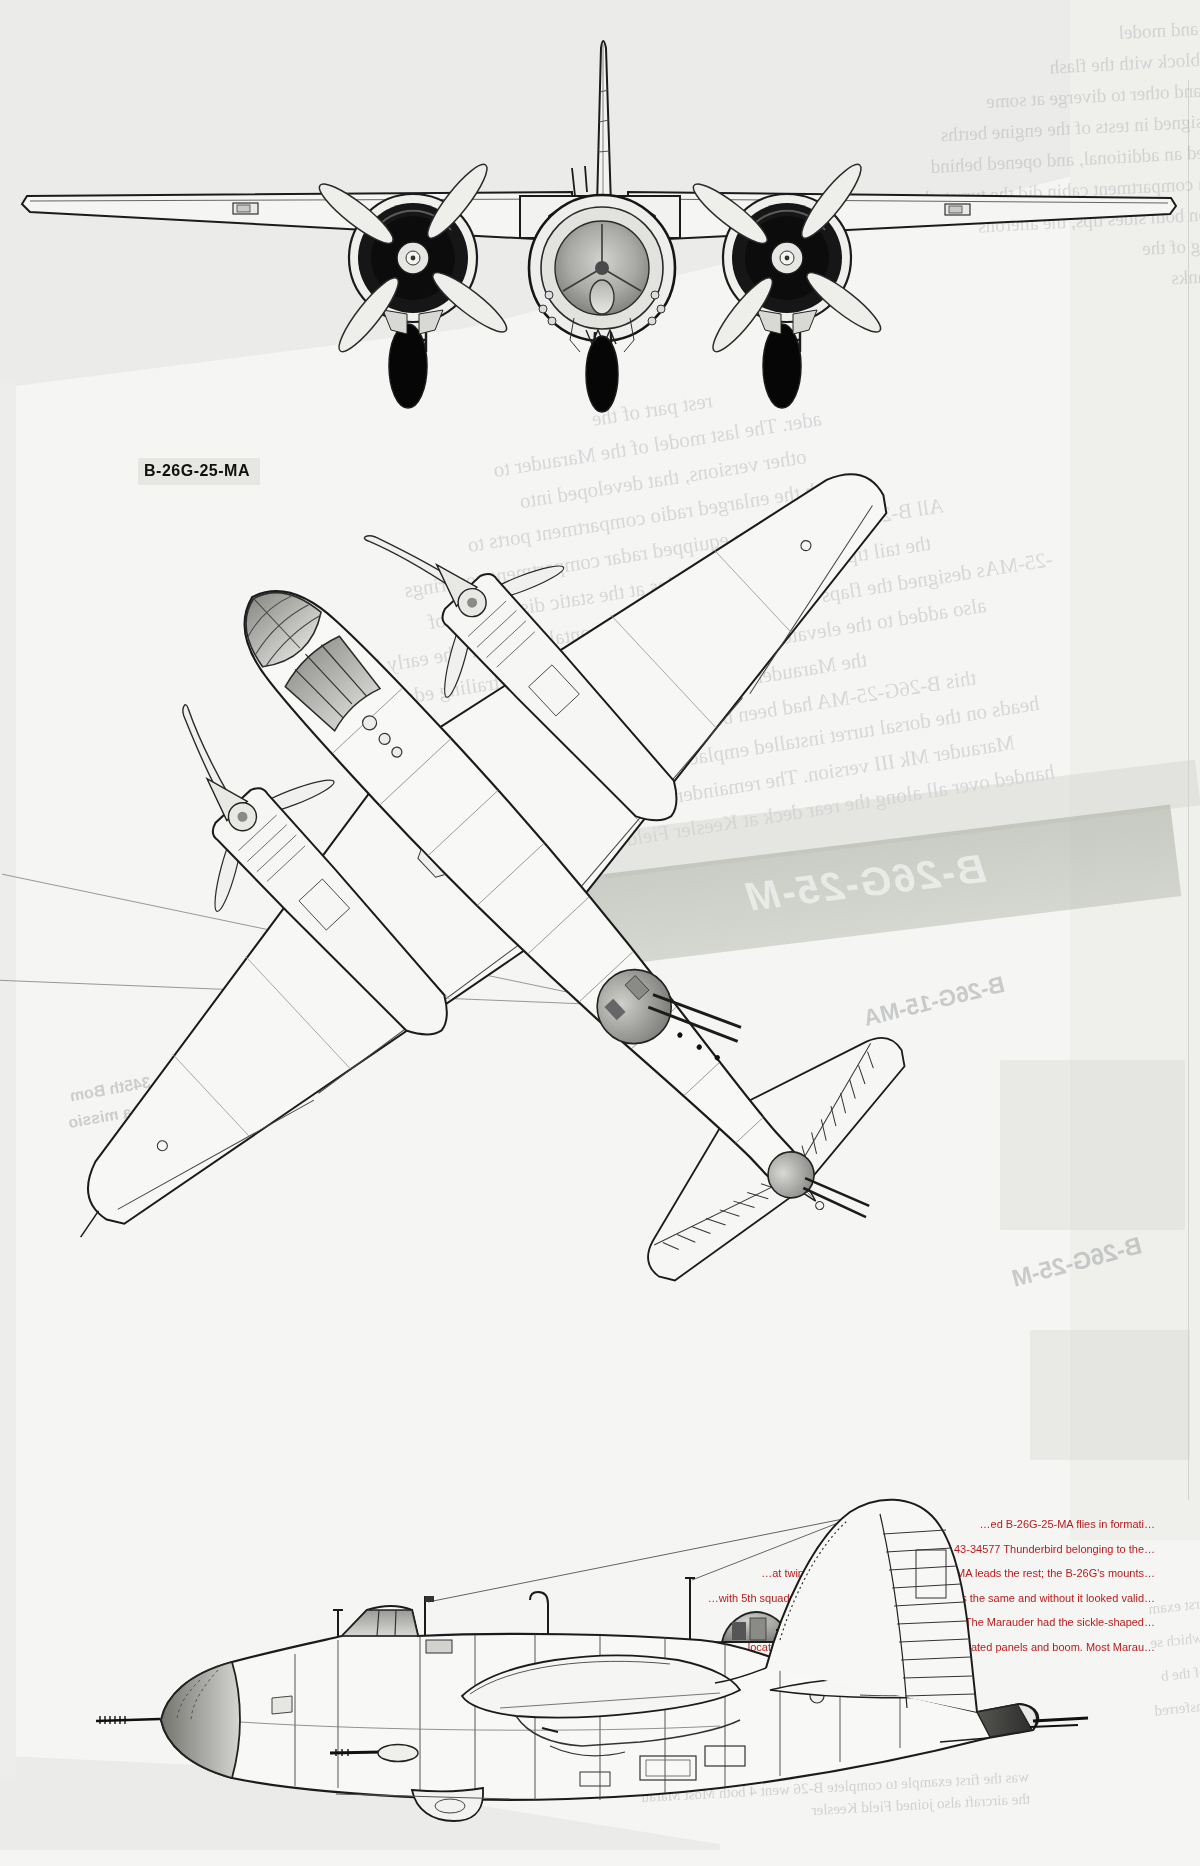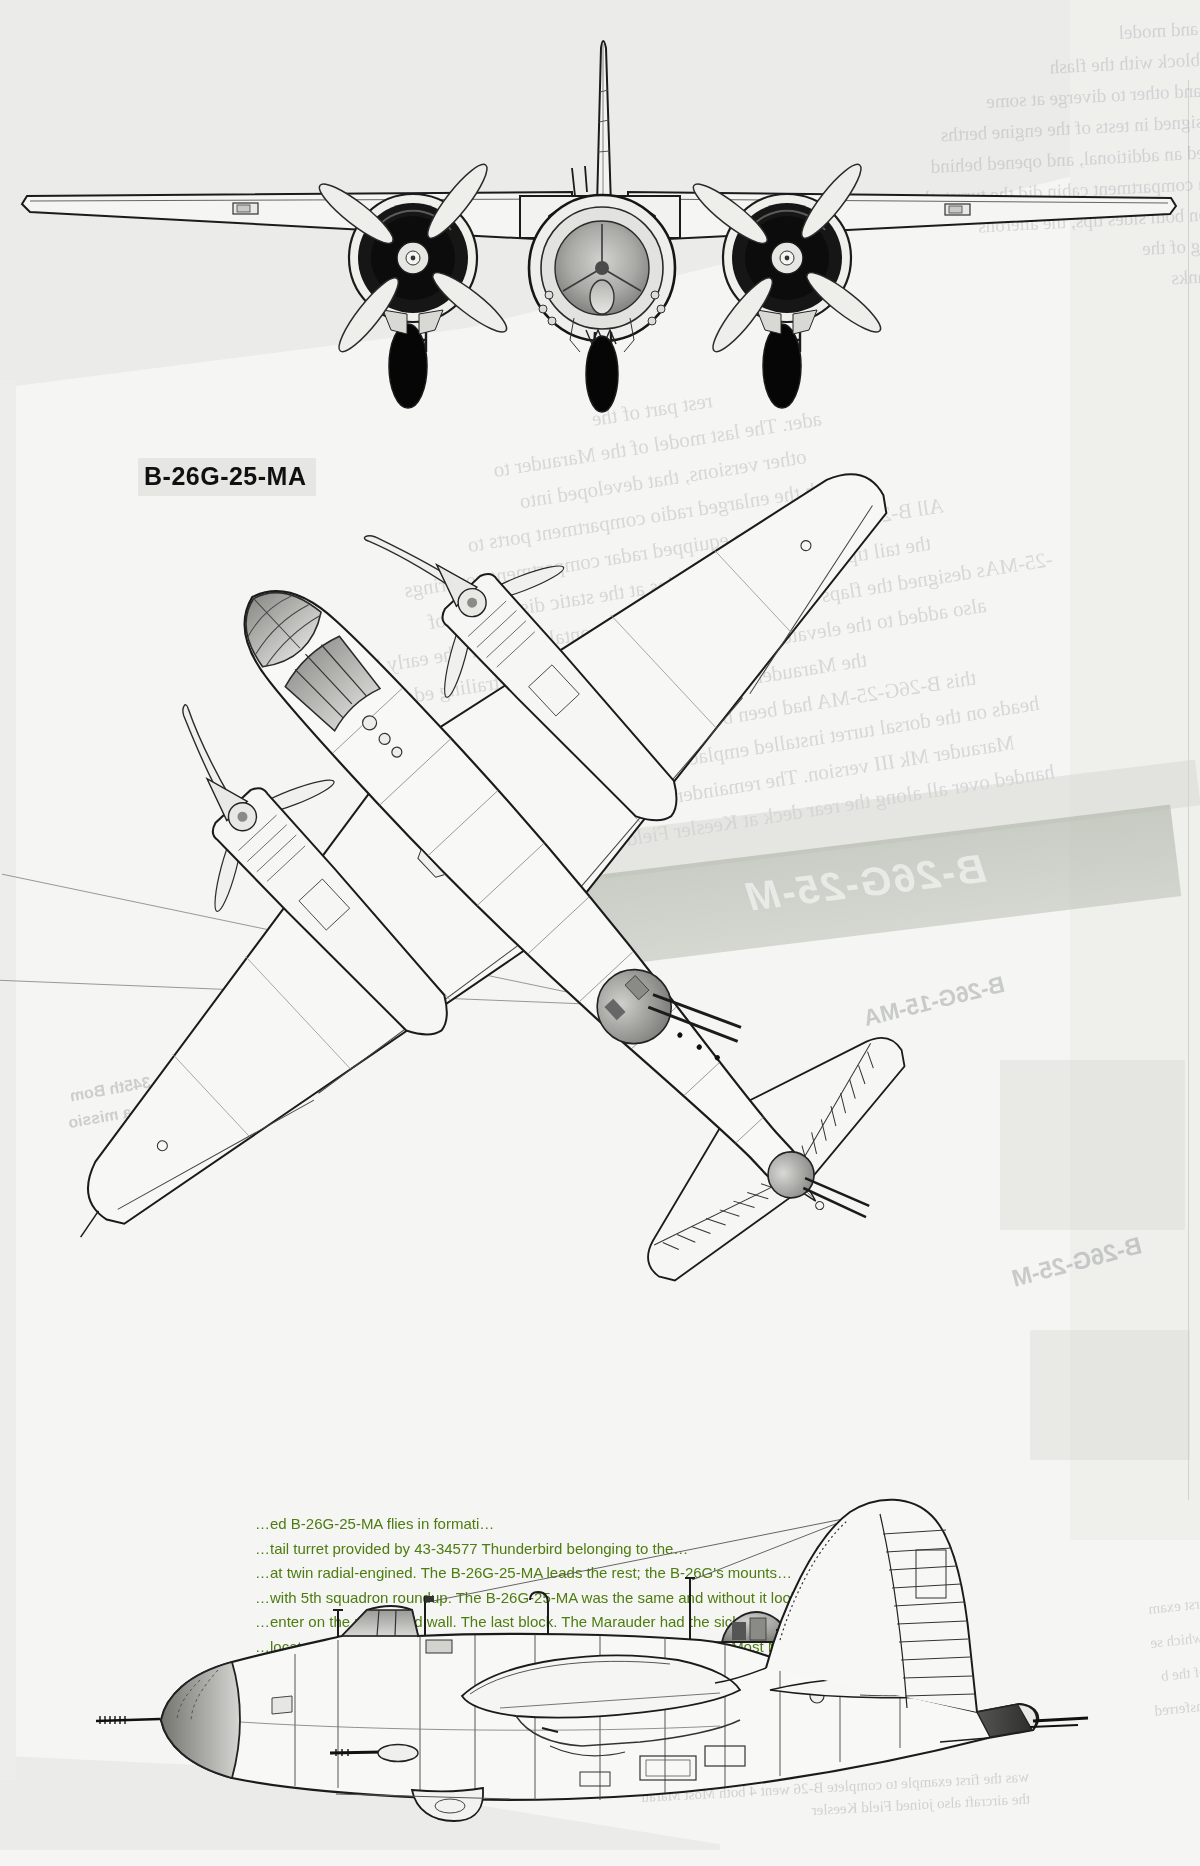--- a/index.html
+++ b/index.html
@@ -24,24 +24,24 @@
   .band-title{position:absolute;left:28px;top:18px;font-family:"Liberation Sans",sans-serif;
         font-weight:bold;font-style:italic;font-size:40px;letter-spacing:2px;
         color:rgba(255,255,255,.55);transform:scaleX(-1);width:560px;text-align:center;}
   .band-light{position:absolute;left:600px;top:796px;width:600px;height:46px;
         background:rgba(210,213,206,.45);transform:rotate(-7deg);}
   .ghost-model{position:absolute;font-family:"Liberation Sans",sans-serif;font-weight:bold;
         color:rgba(128,133,140,.38);pointer-events:none;}
 
   .type-label{position:absolute;left:138px;top:458px;padding:4px 10px 5px 6px;
         background:rgba(214,214,210,.48);
-        font-weight:bold;font-size:25px;letter-spacing:.5px;color:#101010;}
-
-  .caption{position:absolute;left:255px;top:1512px;width:900px;text-align:left;
-        color:#4d7c0f;font-size:15px;line-height:24.5px;pointer-events:none;}
+        font-weight:bold;font-size:16px;letter-spacing:.5px;color:#101010;}
+
+  .caption{position:absolute;left:255px;top:1512px;width:900px;text-align:right;
+        color:#b91c1c;font-size:11px;line-height:24.5px;pointer-events:none;}
   .caption .mline{overflow:visible;}
 
   svg{position:absolute;}
   .sv-front{left:0;top:0;}
   .sv-plan{left:0;top:430px;}
   .sv-side{left:80px;top:1490px;}
 </style>
 </head>
 <body>
 

